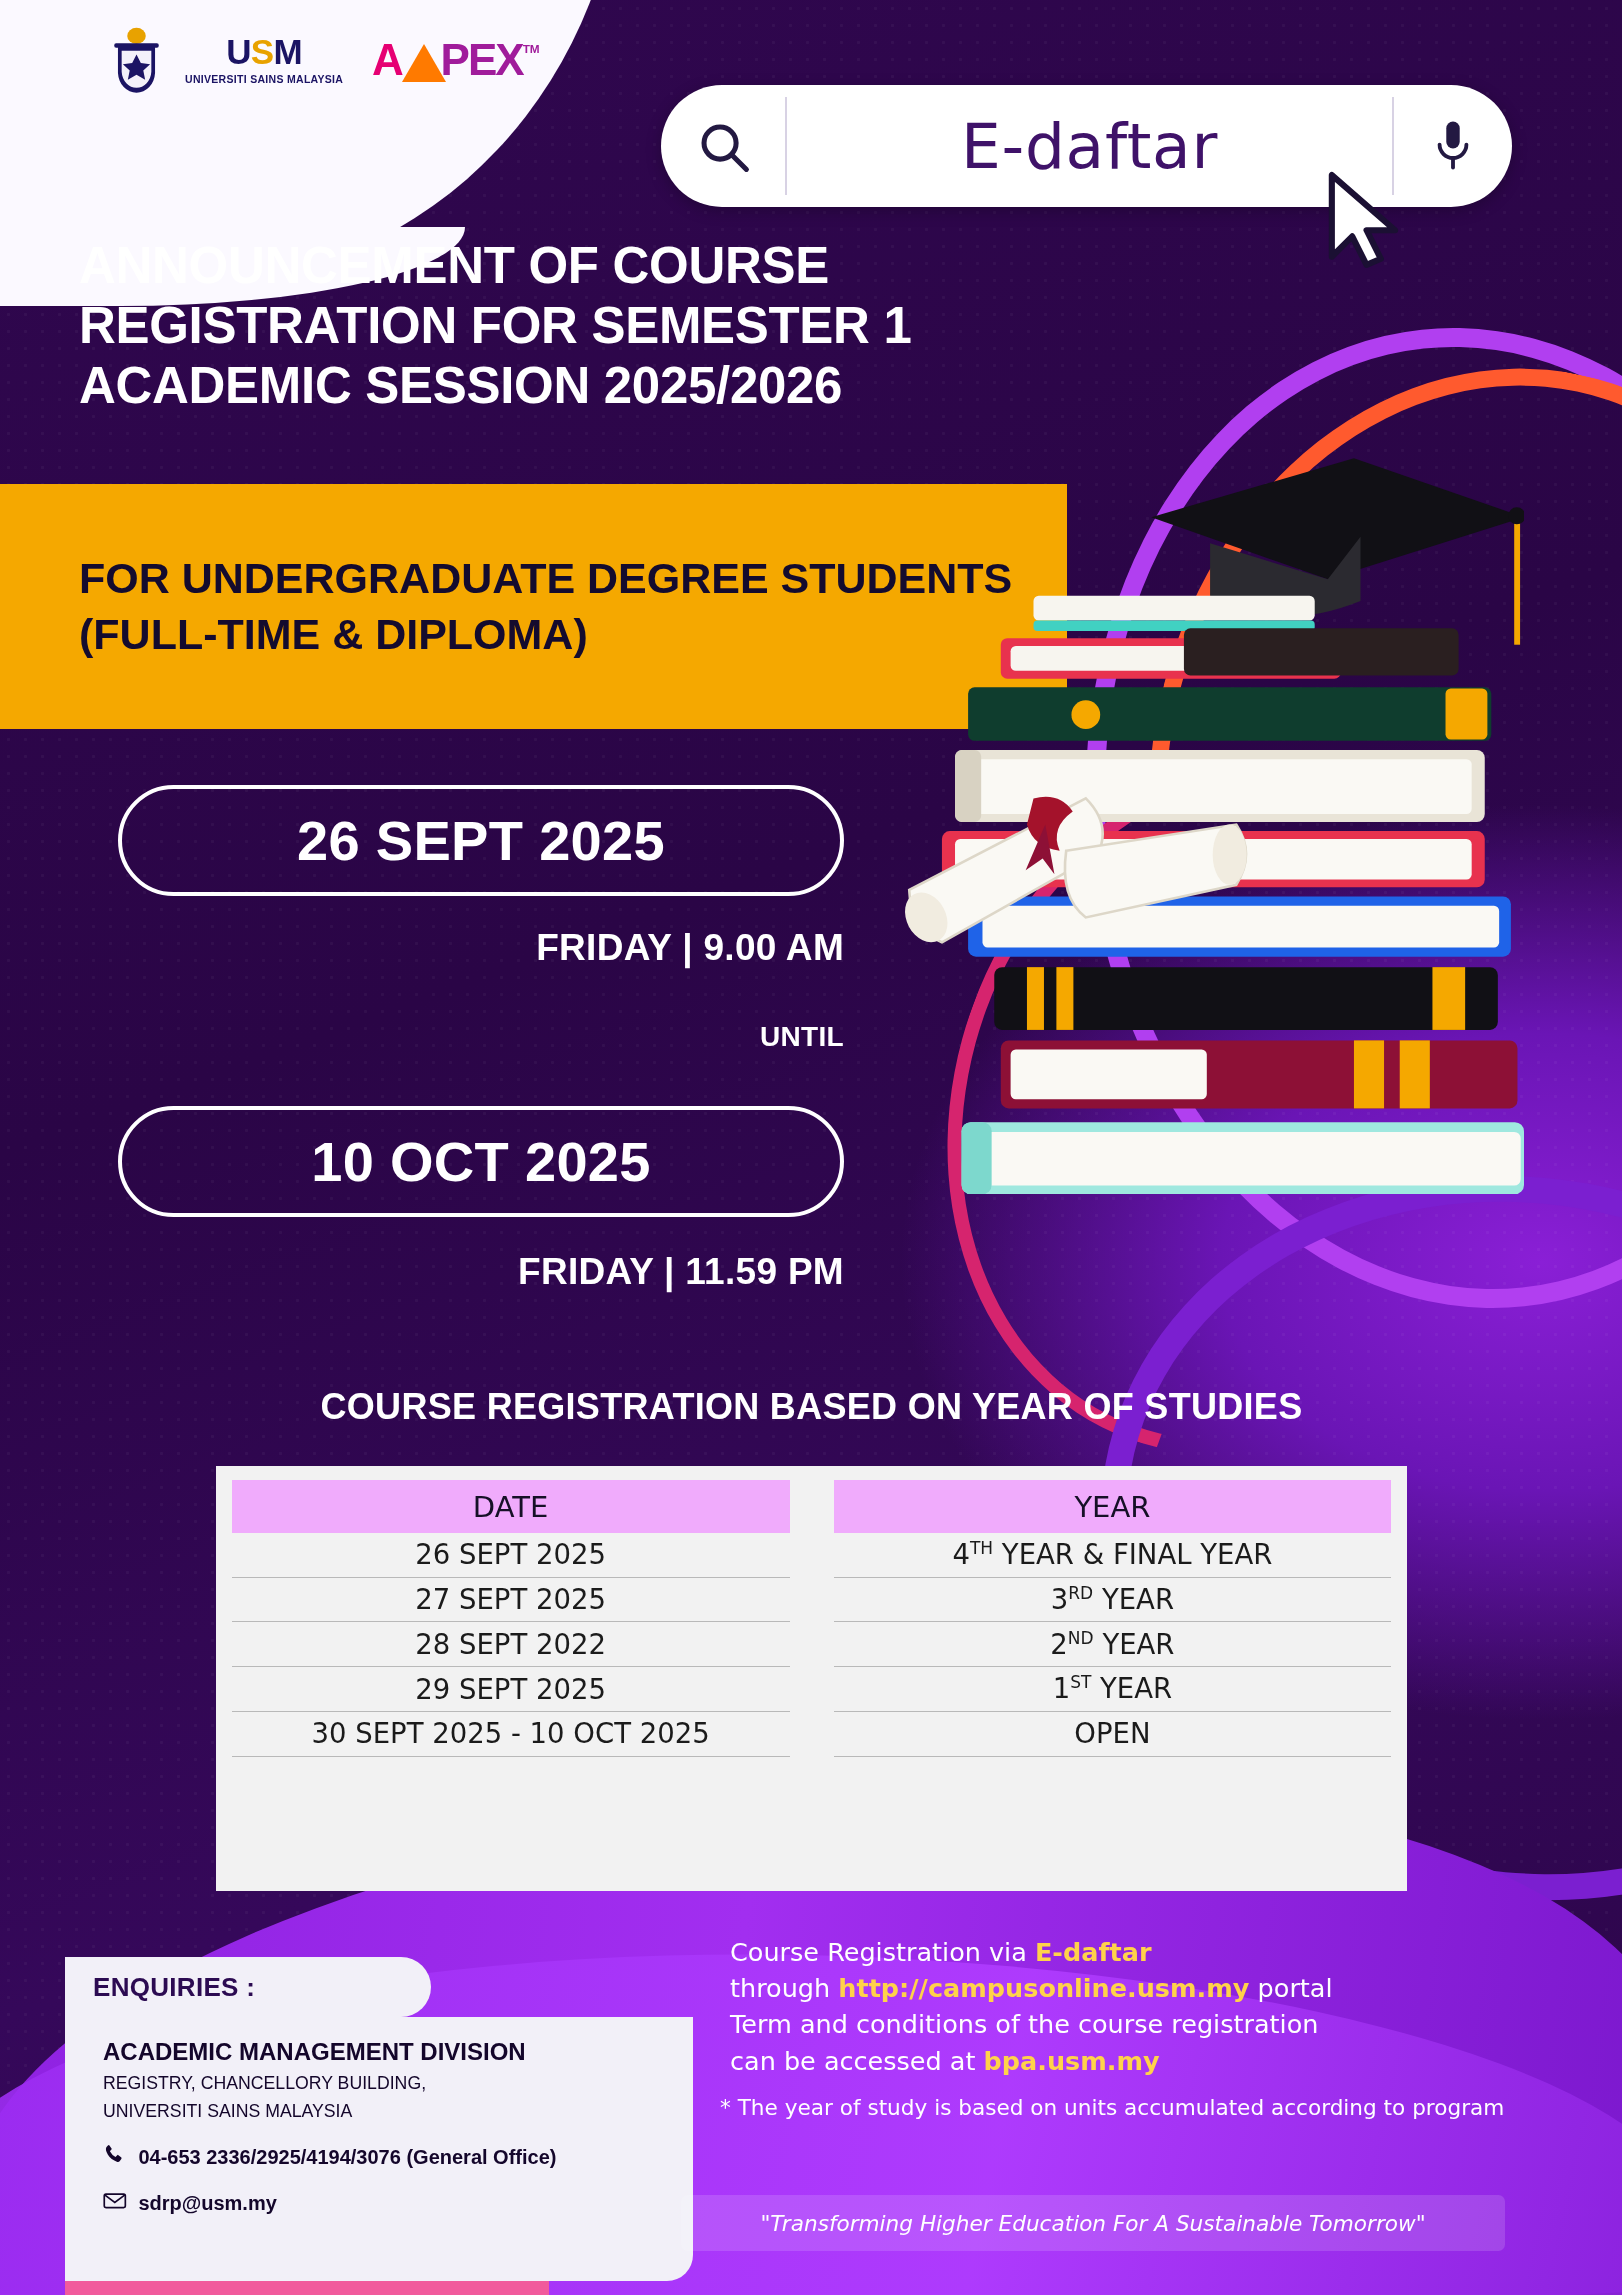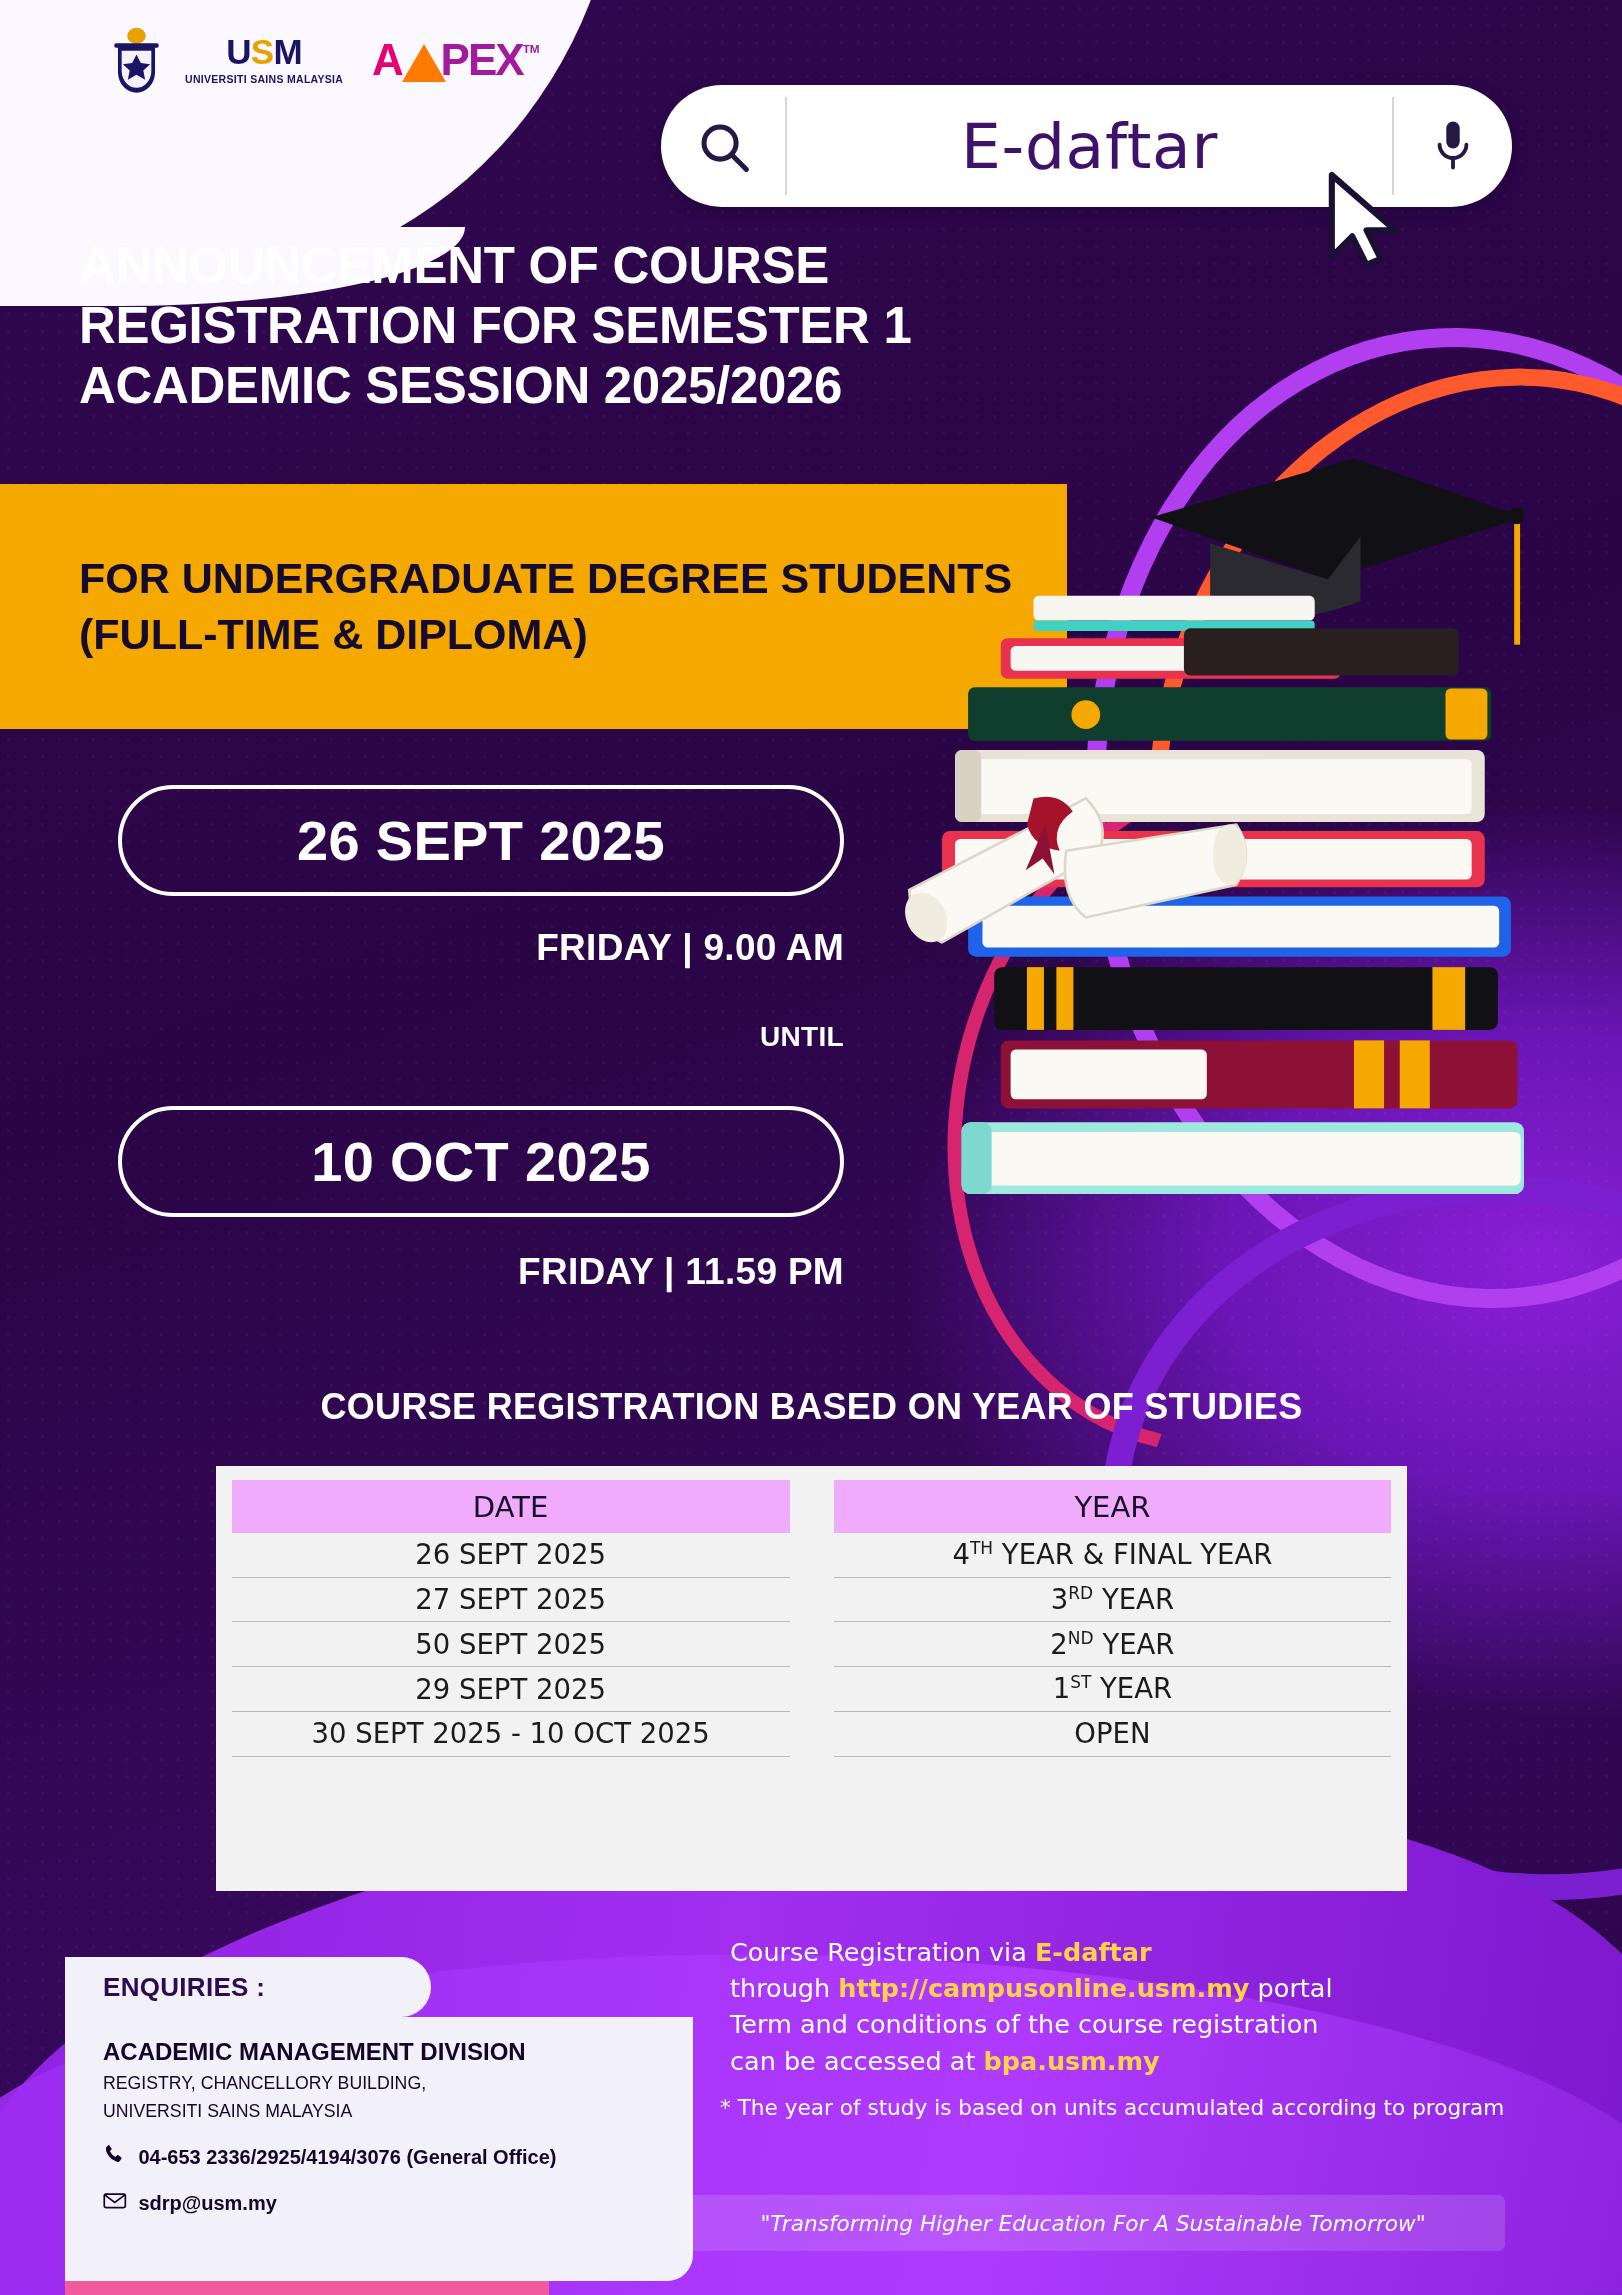--- a/index.html
+++ b/index.html
@@ -180,21 +180,21 @@
   th.gap, td.gap { background: #f2f2f2; border: none; width: 44px; }
   sup { font-size: 17px; vertical-align: super; }
 
   
   .enq-tab {
     position: absolute; left: 65px; top: 1957px; width: 366px; height: 60px;
     background: #f2f0f8; border-radius: 0 30px 30px 0;
     display: flex; align-items: center;
   }
   .enq-tab span {
-    padding-left: 38px; color: #2c0b52; font-size: 26px; font-weight: 800; letter-spacing: 0.3px; text-align: center;
+    padding-left: 28px; color: #2c0b52; font-size: 26px; font-weight: 800; letter-spacing: 0.3px; text-align: center;
   }
   .enq-card {
     position: absolute; left: 65px; top: 2017px; width: 628px; height: 264px;
     background: #f2f0f8; border-radius: 0 0 26px 0; padding: 19.6px 38px;
   }
   .enq-title { color: #14062b; font-size: 24px; font-weight: 800; line-height: 1.25; }
   .enq-addr { color: #14062b; font-size: 17.7px; line-height: 1.3; margin-top: 5.2px; }
   .enq-line { display: flex; align-items: center; gap: 11.8px; margin-top: 17px; }
   .enq-line .txt { color: #14062b; font-size: 20px; font-weight: 700; margin-top: 6px; }
 
@@ -357,21 +357,21 @@
           <td>26 SEPT 2025</td>
           <td class="gap"></td>
           <td><span>4</span><sup>TH</sup><span> YEAR &amp; FINAL YEAR</span></td>
         </tr>
         <tr>
           <td>27 SEPT 2025</td>
           <td class="gap"></td>
           <td><span>3</span><sup>RD</sup><span> YEAR</span></td>
         </tr>
         <tr>
-          <td>50 SEPT 2025</td>
+          <td>28 SEPT 2022</td>
           <td class="gap"></td>
           <td><span>2</span><sup>ND</sup><span> YEAR</span></td>
         </tr>
         <tr>
           <td>29 SEPT 2025</td>
           <td class="gap"></td>
           <td><span>1</span><sup>ST</sup><span> YEAR</span></td>
         </tr>
         <tr>
           <td>30 SEPT 2025 - 10 OCT 2025</td>

